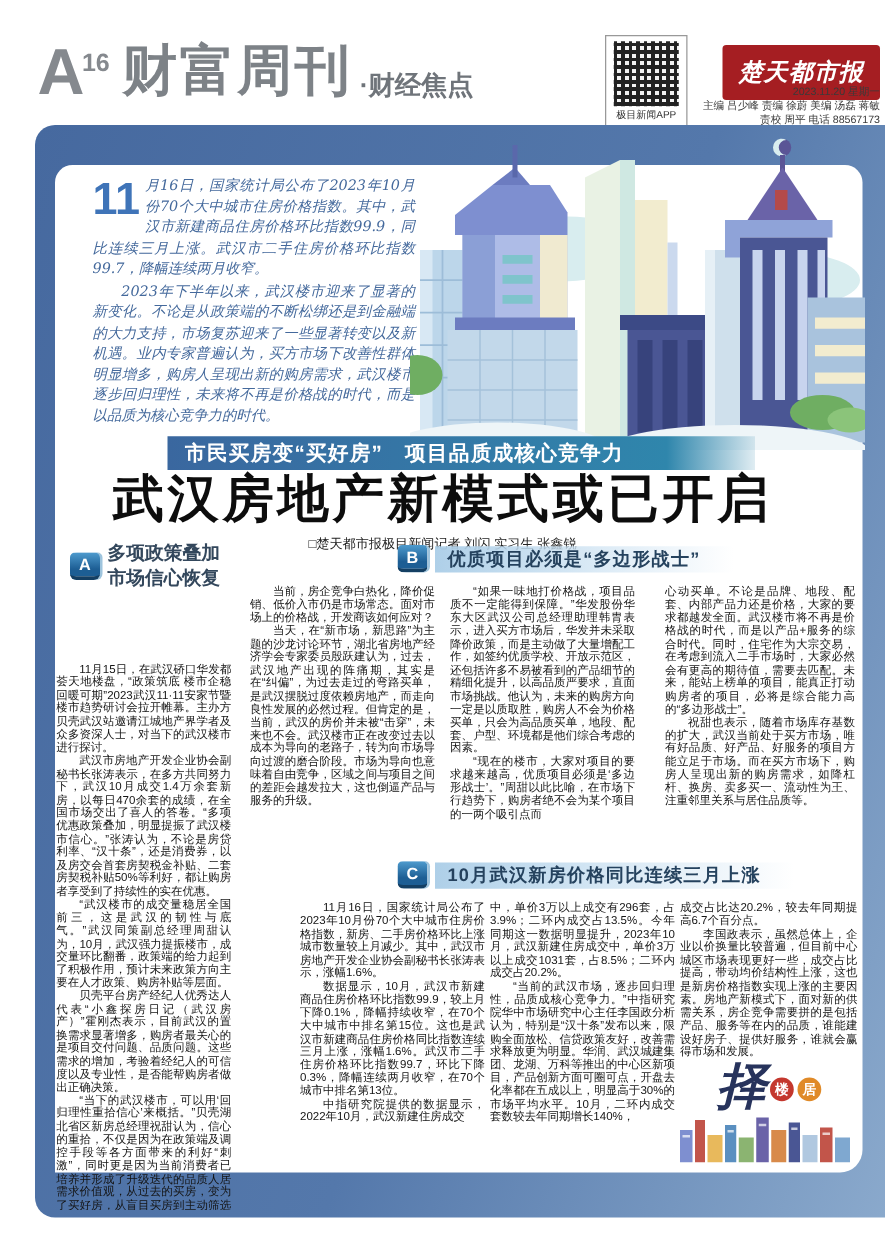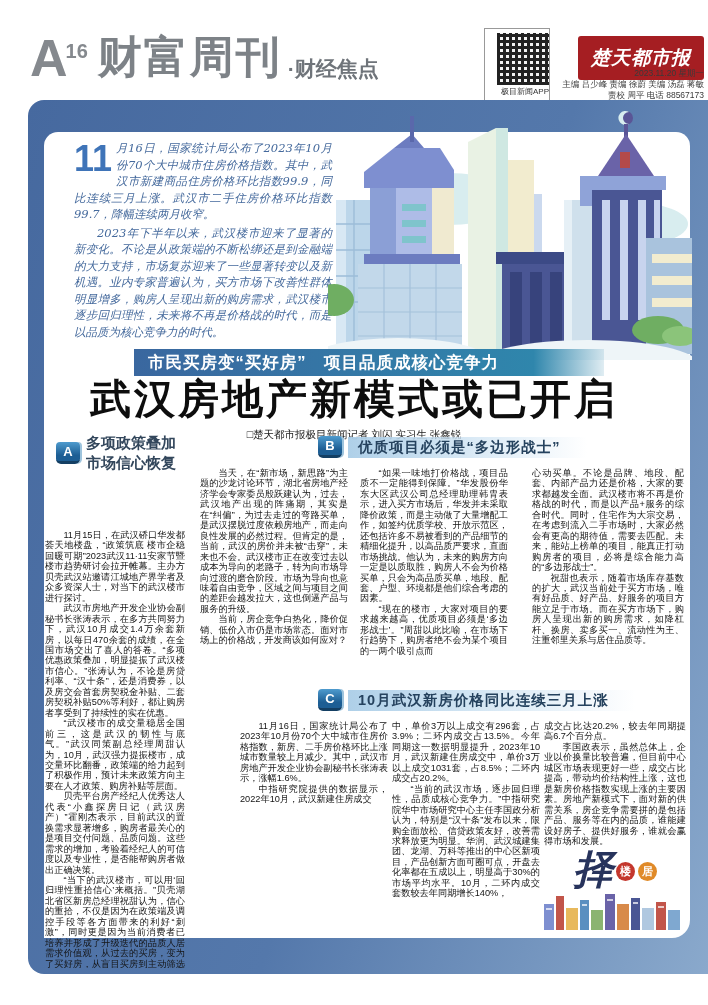--- a/index.html
+++ b/index.html
@@ -7,21 +7,21 @@
         font-family:"Liberation Sans",sans-serif;-webkit-font-smoothing:antialiased;}
 
   
   .hdr{position:absolute;left:30px;top:26px;height:70px;white-space:nowrap;color:#85898e;}
   .hdr .code{font-size:52px;font-weight:bold;letter-spacing:0;vertical-align:top;line-height:64px;}
   .hdr .num{font-size:20px;font-weight:bold;vertical-align:baseline;position:relative;top:14px;left:-2px;}
   .hdr .sec{font-size:44px;font-weight:900;letter-spacing:2px;color:#7d8287;vertical-align:top;line-height:62px;margin-left:8px;}
   .hdr .sub{font-size:21px;font-weight:bold;color:#6f747a;vertical-align:top;line-height:86px;margin-left:6px;text-align:right;}
 
   .qrbox{position:absolute;left:484px;top:28px;width:64px;height:74px;border:1px solid #999;
-         display:flex;flex-direction:column;align-items:flex-end;}
+         display:flex;flex-direction:column;align-items:center;}
   .qr{width:52px;height:52px;margin-top:4px;
       background:
        repeating-linear-gradient(0deg,#222 0 3px,transparent 3px 6px),
        repeating-linear-gradient(90deg,#222 0 3px,#f3f3f3 3px 6px);}
   .qrbox .cap{font-size:8px;color:#333;line-height:14px;}
 
   .masthead{position:absolute;left:578px;top:36px;width:126px;height:44px;background:#a51e22;
             border-radius:3px;color:#fff;display:flex;align-items:center;justify-content:center;
             font-family:"DejaVu Serif",serif;font-style:italic;font-weight:bold;font-size:19px;letter-spacing:1px;}
   .mhline{position:absolute;right:4px;text-align:right;color:#3a3a3a;font-size:8.5px;line-height:10px;white-space:nowrap;}
@@ -210,38 +210,39 @@
       <p style="text-indent: 2em;">“武汉楼市的成交量稳居全国前三，这是武汉的韧性与底气。”武汉同策副总经理周甜认为，10月，武汉强力提振楼市，成交量环比翻番，政策端的给力起到了积极作用，预计未来政策方向主要在人才政策、购房补贴等层面。</p>
       <p style="text-indent: 2em;">贝壳平台房产经纪人优秀达人代表“小鑫探房日记（武汉房产）”霍刚杰表示，目前武汉的置换需求显著增多，购房者最关心的是项目交付问题、品质问题。这些需求的增加，考验着经纪人的可信度以及专业性，是否能帮购房者做出正确决策。</p>
       <p style="text-indent: 2em;">“当下的武汉楼市，可以用‘回归理性重拾信心’来概括。”贝壳湖北省区新房总经理祝甜认为，信心的重拾，不仅是因为在政策端及调控手段等各方面带来的利好“刺激”，同时更是因为当前消费者已培养并形成了升级迭代的品质人居需求价值观，从过去的买房，变为了买好房，从盲目买房到主动筛选品质改善住宅的过渡。</p>
     </div>
 
   <div class="sechead" style="left:318px;top:435px;">
     <div class="badge">B</div>
     <div class="secbar">优质项目必须是“多边形战士”</div>
   </div>
   <div class="textcol" style="left:200px;top:468px;width:148px;height:228px;">
+      <p style="text-indent: 2em;">当前，房企竞争白热化，降价促销、低价入市仍是市场常态。面对市场上的价格战，开发商该如何应对？</p>
       <p style="text-indent: 2em;">当天，在“新市场，新思路”为主题的沙龙讨论环节，湖北省房地产经济学会专家委员殷跃建认为，过去，武汉地产出现的阵痛期，其实是在“纠偏”，为过去走过的弯路买单，是武汉摆脱过度依赖房地产，而走向良性发展的必然过程。但肯定的是，当前，武汉的房价并未被“击穿”，未来也不会。武汉楼市正在改变过去以成本为导向的老路子，转为向市场导向过渡的磨合阶段。市场为导向也意味着自由竞争，区域之间与项目之间的差距会越发拉大，这也倒逼产品与服务的升级。</p>
-      <p style="text-indent: 2em;">当前，房企竞争白热化，降价促销、低价入市仍是市场常态。面对市场上的价格战，开发商该如何应对？</p>
     </div>
   <div class="textcol" style="left:532px;top:468px;width:152px;height:228px;">
       <p style="text-indent: 0px;">心动买单。不论是品牌、地段、配套、内部产品力还是价格，大家的要求都越发全面。武汉楼市将不再是价格战的时代，而是以产品+服务的综合时代。同时，住宅作为大宗交易，在考虑到流入二手市场时，大家必然会有更高的期待值，需要去匹配。未来，能站上榜单的项目，能真正打动购房者的项目，必将是综合能力高的“多边形战士”。</p>
       <p style="text-indent: 2em;">祝甜也表示，随着市场库存基数的扩大，武汉当前处于买方市场，唯有好品质、好产品、好服务的项目方能立足于市场。而在买方市场下，购房人呈现出新的购房需求，如降杠杆、换房、卖多买一、流动性为王、注重邻里关系与居住品质等。</p>
     </div>
   <div class="textcol" style="left:360px;top:468px;width:148px;height:228px;">
       <p style="text-indent: 2em;">“如果一味地打价格战，项目品质不一定能得到保障。”华发股份华东大区武汉公司总经理助理韩胄表示，进入买方市场后，华发并未采取降价政策，而是主动做了大量增配工作，如签约优质学校、开放示范区，还包括许多不易被看到的产品细节的精细化提升，以高品质严要求，直面市场挑战。他认为，未来的购房方向一定是以质取胜，购房人不会为价格买单，只会为高品质买单，地段、配套、户型、环境都是他们综合考虑的因素。</p>
       <p style="text-indent: 2em;">“现在的楼市，大家对项目的要求越来越高，优质项目必须是‘多边形战士’。”周甜以此比喻，在市场下行趋势下，购房者绝不会为某个项目的一两个吸引点而</p>
     </div>
 
   <div class="sechead" style="left:318px;top:688px;">
     <div class="badge">C</div>
     <div class="secbar">10月武汉新房价格同比连续三月上涨</div>
   </div>
   <div class="textcol" style="left:240px;top:721px;width:148px;height:212px;">
       <p style="text-indent: 2em;">11月16日，国家统计局公布了2023年10月份70个大中城市住房价格指数，新房、二手房价格环比上涨城市数量较上月减少。其中，武汉市房地产开发企业协会副秘书长张涛表示，涨幅1.6%。</p>
+      <p style="text-indent: 2em;">数据显示，10月，武汉市新建商品住房价格环比指数99.9，较上月下降0.1%，降幅持续收窄，在70个大中城市中排名第15位。这也是武汉市新建商品住房价格同比指数连续三月上涨，涨幅1.6%。武汉市二手住房价格环比指数99.7，环比下降0.3%，降幅连续两月收窄，在70个城市中排名第13位。</p>
       <p style="text-indent: 2em;">中指研究院提供的数据显示，2022年10月，武汉新建住房成交</p>
     </div>
   <div class="textcol" style="left:392px;top:721px;width:148px;height:212px;">
       <p style="text-indent: 0px;">中，单价3万以上成交有296套，占3.9%；二环内成交占13.5%。今年同期这一数据明显提升，2023年10月，武汉新建住房成交中，单价3万以上成交1031套，占8.5%；二环内成交占20.2%。</p>
       <p style="text-indent: 2em;">“当前的武汉市场，逐步回归理性，品质成核心竞争力。”中指研究院华中市场研究中心主任李国政分析认为，特别是“汉十条”发布以来，限购全面放松、信贷政策友好，改善需求释放更为明显。华润、武汉城建集团、龙湖、万科等推出的中心区新项目，产品创新方面可圈可点，开盘去化率都在五成以上，明显高于30%的市场平均水平。10月，二环内成交套数较去年同期增长140%，</p>
     </div>
   <div class="textcol" style="left:544px;top:721px;width:142px;height:130px;">
       <p style="text-indent: 0px;">成交占比达20.2%，较去年同期提高6.7个百分点。</p>
       <p style="text-indent: 2em;">李国政表示，虽然总体上，企业以价换量比较普遍，但目前中心城区市场表现更好一些，成交占比提高，带动均价结构性上涨，这也是新房价格指数实现上涨的主要因素。房地产新模式下，面对新的供需关系，房企竞争需要拼的是包括产品、服务等在内的品质，谁能建设好房子、提供好服务，谁就会赢得市场和发展。</p>
     </div>

